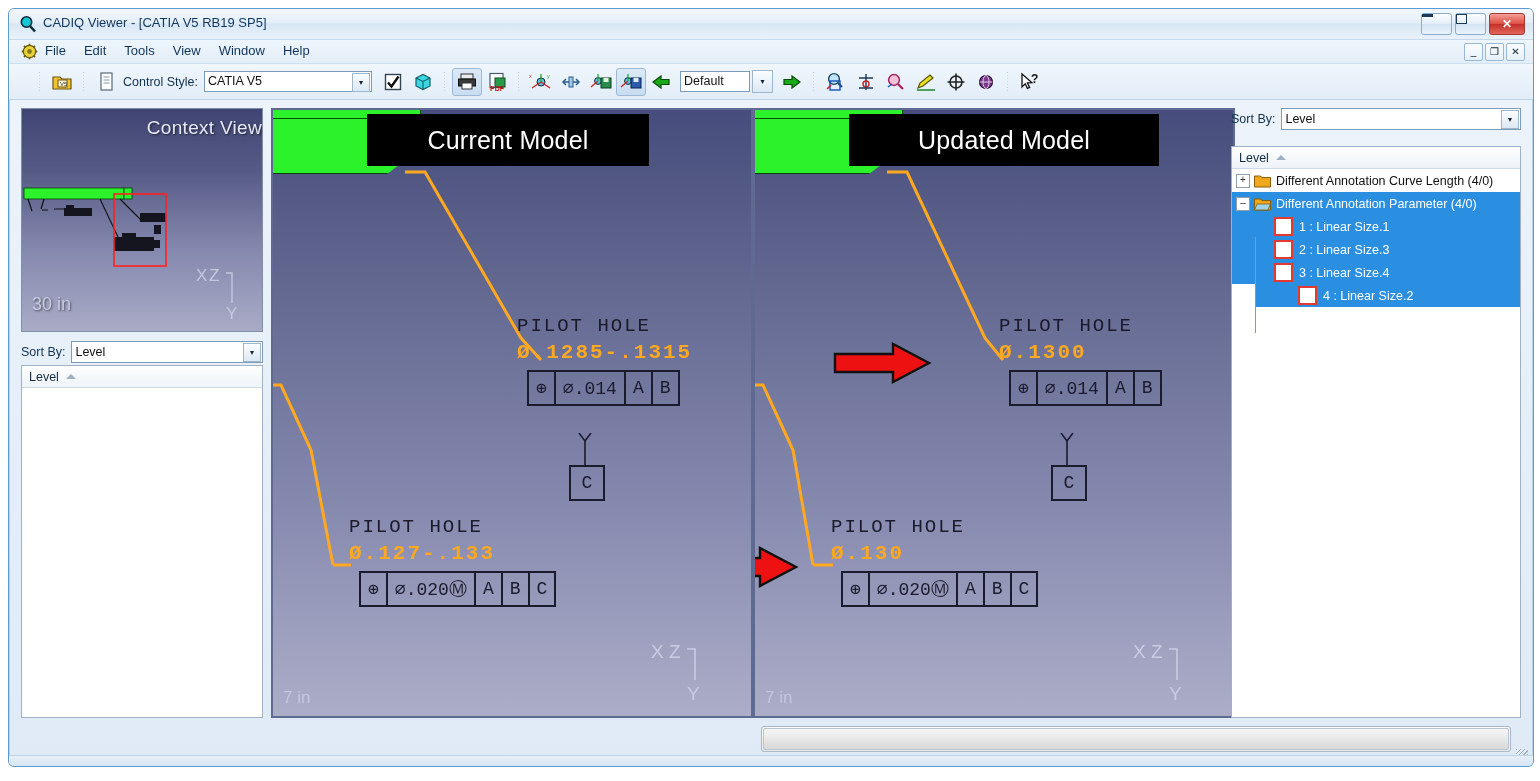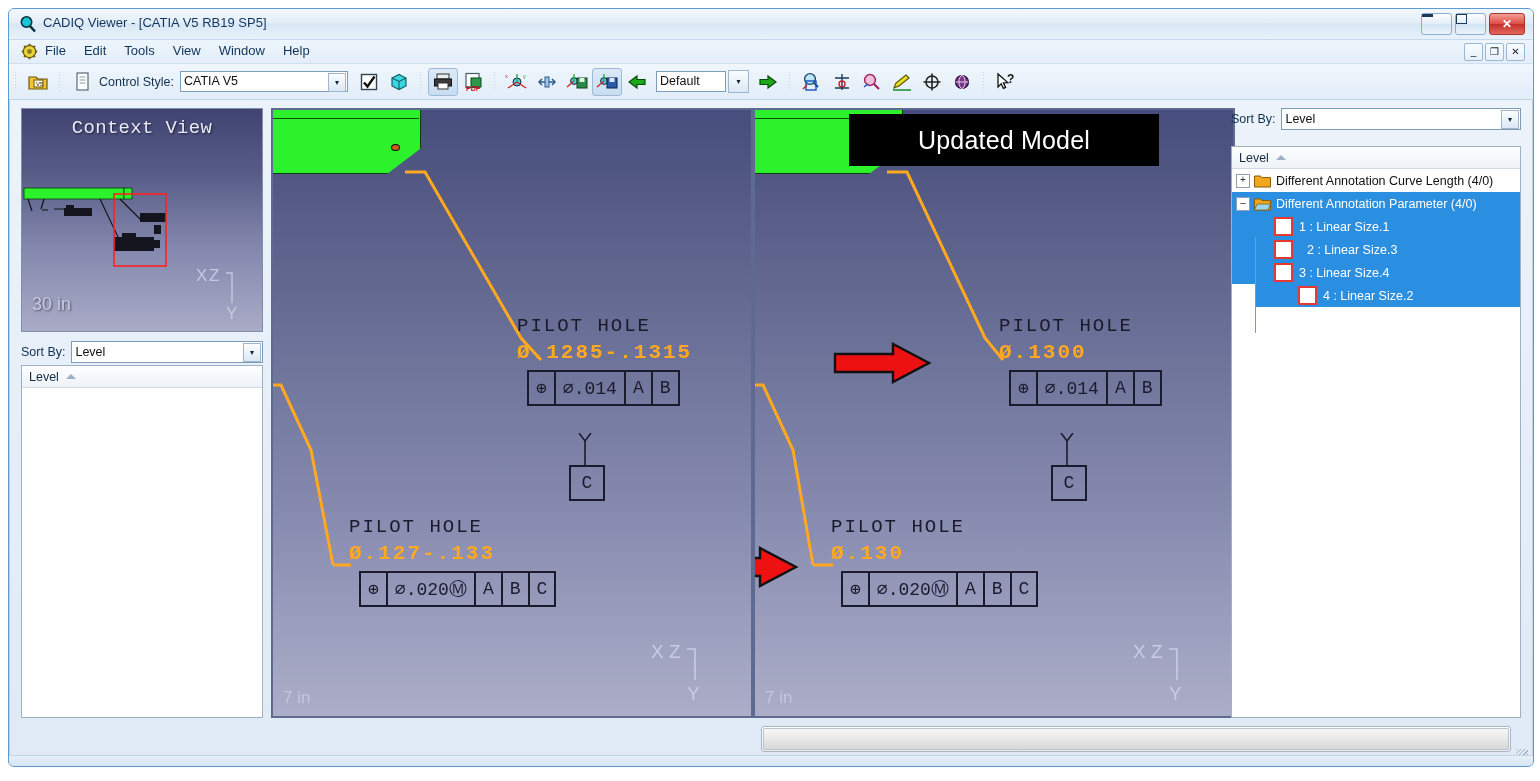--- a/index.html
+++ b/index.html
@@ -37,21 +37,21 @@
   .menu-items{position:absolute;left:36px;top:3px;display:flex;gap:18px;}
   .menu-items span{font-size:13px;color:#11355a;cursor:default;}
   .mdibtns{position:absolute;right:8px;top:3px;display:flex;gap:2px;}
   .mdibtn{width:17px;height:16px;border:1px solid #9ab8d4;border-radius:2px;
           background:linear-gradient(180deg,#fafdff,#e6f0fa);position:relative;cursor:pointer;}
   .mdibtn i{position:absolute;left:50%;top:50%;transform:translate(-50%,-50%);
             font-style:normal;font-size:10px;color:#123;line-height:1;}
 
   
   .toolbar{position:relative;height:35px;background:linear-gradient(180deg,#f0f6fc,#e2edf8);
-           border-bottom:1px solid #bcd3e8;display:flex;align-items:center;padding-left:0;gap:0px;}
+           border-bottom:1px solid #bcd3e8;display:flex;align-items:center;padding-left:24px;gap:0px;}
   .grip{width:4px;height:22px;margin:0 5px;
         background-image:radial-gradient(#c2d4e6 1px,transparent 1px);
         background-size:3px 3px;}
   .tbtn{width:28px;height:26px;display:flex;align-items:center;justify-content:center;
          border:1px solid transparent;border-radius:3px;cursor:pointer;position:relative;}
   .tbtn.pressed{border:1px solid #9db9d6;background:linear-gradient(180deg,#dce9f7,#c8ddf1);}
   .lbl{font-size:12.5px;color:#10324f;margin:0 6px 0 2px;white-space:nowrap;}
   .cstyle{width:160px;height:19px;border:1px solid #7d9cb8;background:#fff;
           font-size:12.5px;color:#111;padding:0 3px;line-height:19px;position:relative;}
   .ddarrow{position:absolute;right:1px;top:1px;width:16px;height:17px;
@@ -65,22 +65,22 @@
             display:flex;align-items:center;justify-content:center;font-size:8px;color:#123;}
 
   
   .workspace{position:absolute;left:0;top:89px;right:0;bottom:0;}
 
   
   .leftpanel{position:absolute;left:12px;top:10px;width:242px;bottom:48px;}
   .ctxview{position:relative;height:222px;border:1px solid #7c91a8;
            background:linear-gradient(180deg,#3f4472 0%,#565b86 28%,#8387ad 62%,#a9abc6 100%);
            overflow:hidden;}
-  .ctx-title{position:absolute;top:8px;left:0;right:0;text-align:center;color:#e8e9f6;
-             font-size:19px;letter-spacing:.3px;text-shadow:1px 1px 2px rgba(0,0,0,.55);font-family:Liberation Mono, monospace;}
+  .ctx-title{position:absolute;top:8px;left:0;right:0;text-align:right;color:#e8e9f6;
+             font-size:19px;letter-spacing:.3px;text-shadow:1px 1px 2px rgba(0,0,0,.55);}
   .ctx-scale{position:absolute;left:10px;bottom:16px;color:#c8cbe2;font-size:18px;
              text-shadow:1px 1px 2px rgba(0,0,0,.5);}
   .ctx-axis{position:absolute;right:14px;bottom:10px;width:52px;height:56px;}
   .sortrow{display:flex;align-items:center;margin-top:9px;height:22px;}
   .sortlbl{font-size:12.5px;color:#10324f;margin-right:6px;}
   .sortsel{flex:1;height:20px;border:1px solid #7d9cb8;background:#fff;font-size:12.5px;
            color:#111;padding:0 3px;line-height:20px;position:relative;}
   .listbox{position:absolute;left:0;right:0;top:257px;bottom:0;border:1px solid #9fb1c4;
            background:#fff;}
   .listhdr{height:21px;border-bottom:1px solid #cfd9e3;
@@ -432,20 +432,23 @@
       <div class="greenline" style="left:-6px;top:8px;"></div>
       <div class="greendot" style="left:118px;top:34px;"></div>
 
       <svg style="position:absolute;left:0;top:0;width:478px;height:700px;">
         <path d="M132 62 L152 62 L248 228 L268 250" fill="none" stroke="#ffa820" stroke-width="3"></path>
         <path d="M186 250 L0 250 L-10 250" fill="none" stroke="#ffa820" stroke-width="0"></path>
         <path d="M-5 275 L8 275 L38 340 L60 455" fill="none" stroke="#ffa820" stroke-width="3"></path>
         <path d="M60 455 L78 455" fill="none" stroke="#ffa820" stroke-width="3"></path>
       </svg>
 
+      <div class="blacklabel" style="left:94px;top:4px;width:282px;">
+        <span>Current Model</span>
+      </div>
 
       <div class="anno" style="left:244px;top:205px;">
         <div class="ttl">PILOT HOLE</div>
         <div class="dim">Ø.1285-.1315</div>
         <div class="fcf" style="margin-left:10px;">
           <div>⊕</div>
           <div>⌀.014</div>
           <div>A</div>
           <div>B</div>
         </div>
@@ -571,21 +574,21 @@
             <path d="M0.5 2h6l1.4 1.6h8.6V13H0.5z" fill="#f0a81e" stroke="#8a5c06" stroke-width="1"></path>
             <path d="M0.5 13l2.6-6h13.4l-2.6 6z" fill="#9ad4ea" stroke="#8a5c06" stroke-width="0.8"></path>
           </svg>
           <span>Different Annotation Parameter (4/0)</span>
         </div>
 
         <div class="trow selchild" style="padding-left:42px;text-align:right;">
           <span class="chkred"></span>
           <span>1 : Linear Size.1</span>
         </div>
-        <div class="trow selchild" style="padding-left:42px;gap:8px;">
+        <div class="trow selchild" style="padding-left:42px;">
           <span class="chkred"></span>
           <span>2 : Linear Size.3</span>
         </div>
         <div class="trow selchild" style="padding-left:42px;">
           <span class="chkred"></span>
           <span>3 : Linear Size.4</span>
         </div>
         <div class="trow selchild" style="padding-left:42px;margin-left:24px;">
           <span class="chkred"></span>
           <span>4 : Linear Size.2</span>

